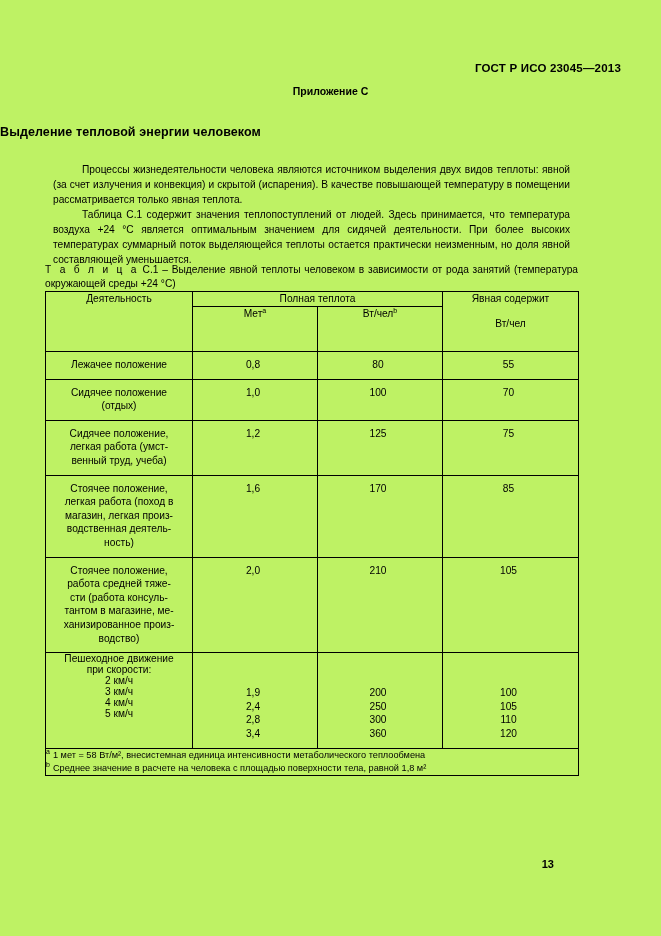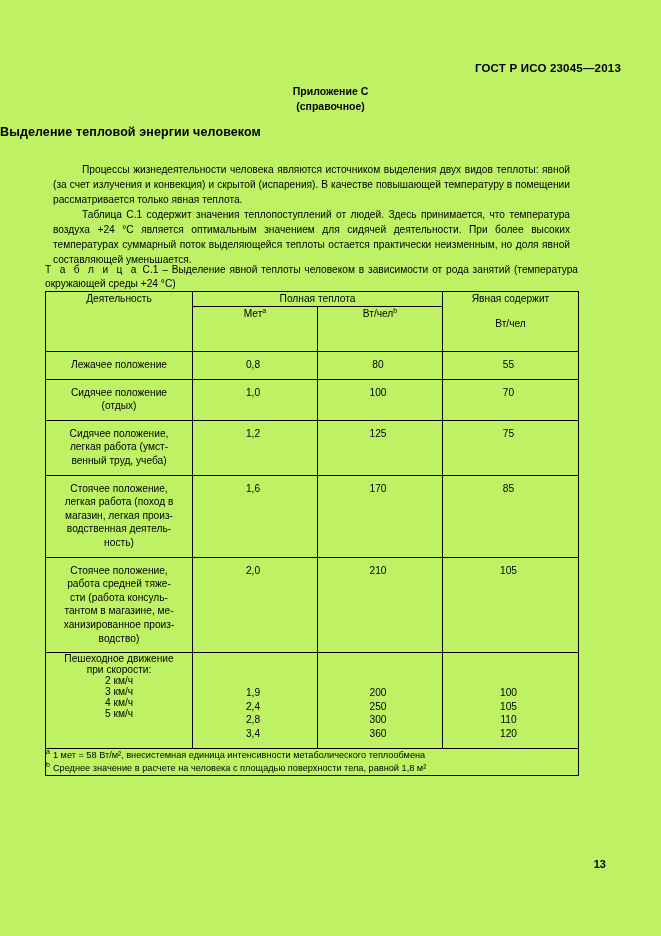--- a/index.html
+++ b/index.html
@@ -163,36 +163,35 @@
     vertical-align: super;
     line-height: 0;
     margin-right: 3px;
   }
 
   
   .page-number {
     position: absolute;
     left: 0;
     top: 858px;
-    width: 606px;
+    width: 554px;
     text-align: right;
     font-size: 11px;
     font-weight: bold;
   }
 </style>
 </head>
 <body>
 
 <div class="page">
 
   <div class="doc-header">ГОСТ Р ИСО 23045—2013</div>
 
   <div class="annex-block">
     <span class="ln">Приложение С</span>
-    <span class="ln">(справочное)</span>
   </div>
 
   <div class="section-title">Выделение тепловой энергии человеком</div>
 
   <div class="body-text" id="para-1">
     <p>Процессы жизнедеятельности человека являются источником выделения двух видов теплоты: явной (за счет излучения и конвекция) и скрытой (испарения). В качестве повышающей температуру в помещении рассматривается только явная теплота.</p>
   </div>
 
   <div class="body-text" id="para-2">
     <p>Таблица С.1 содержит значения теплопоступлений от людей. Здесь принимается, что температура воздуха +24 °С является оптимальным значением для сидячей деятельности. При более высоких температурах суммарный поток выделяющейся теплоты остается практически неизменным, но доля явной составляющей уменьшается.</p>

